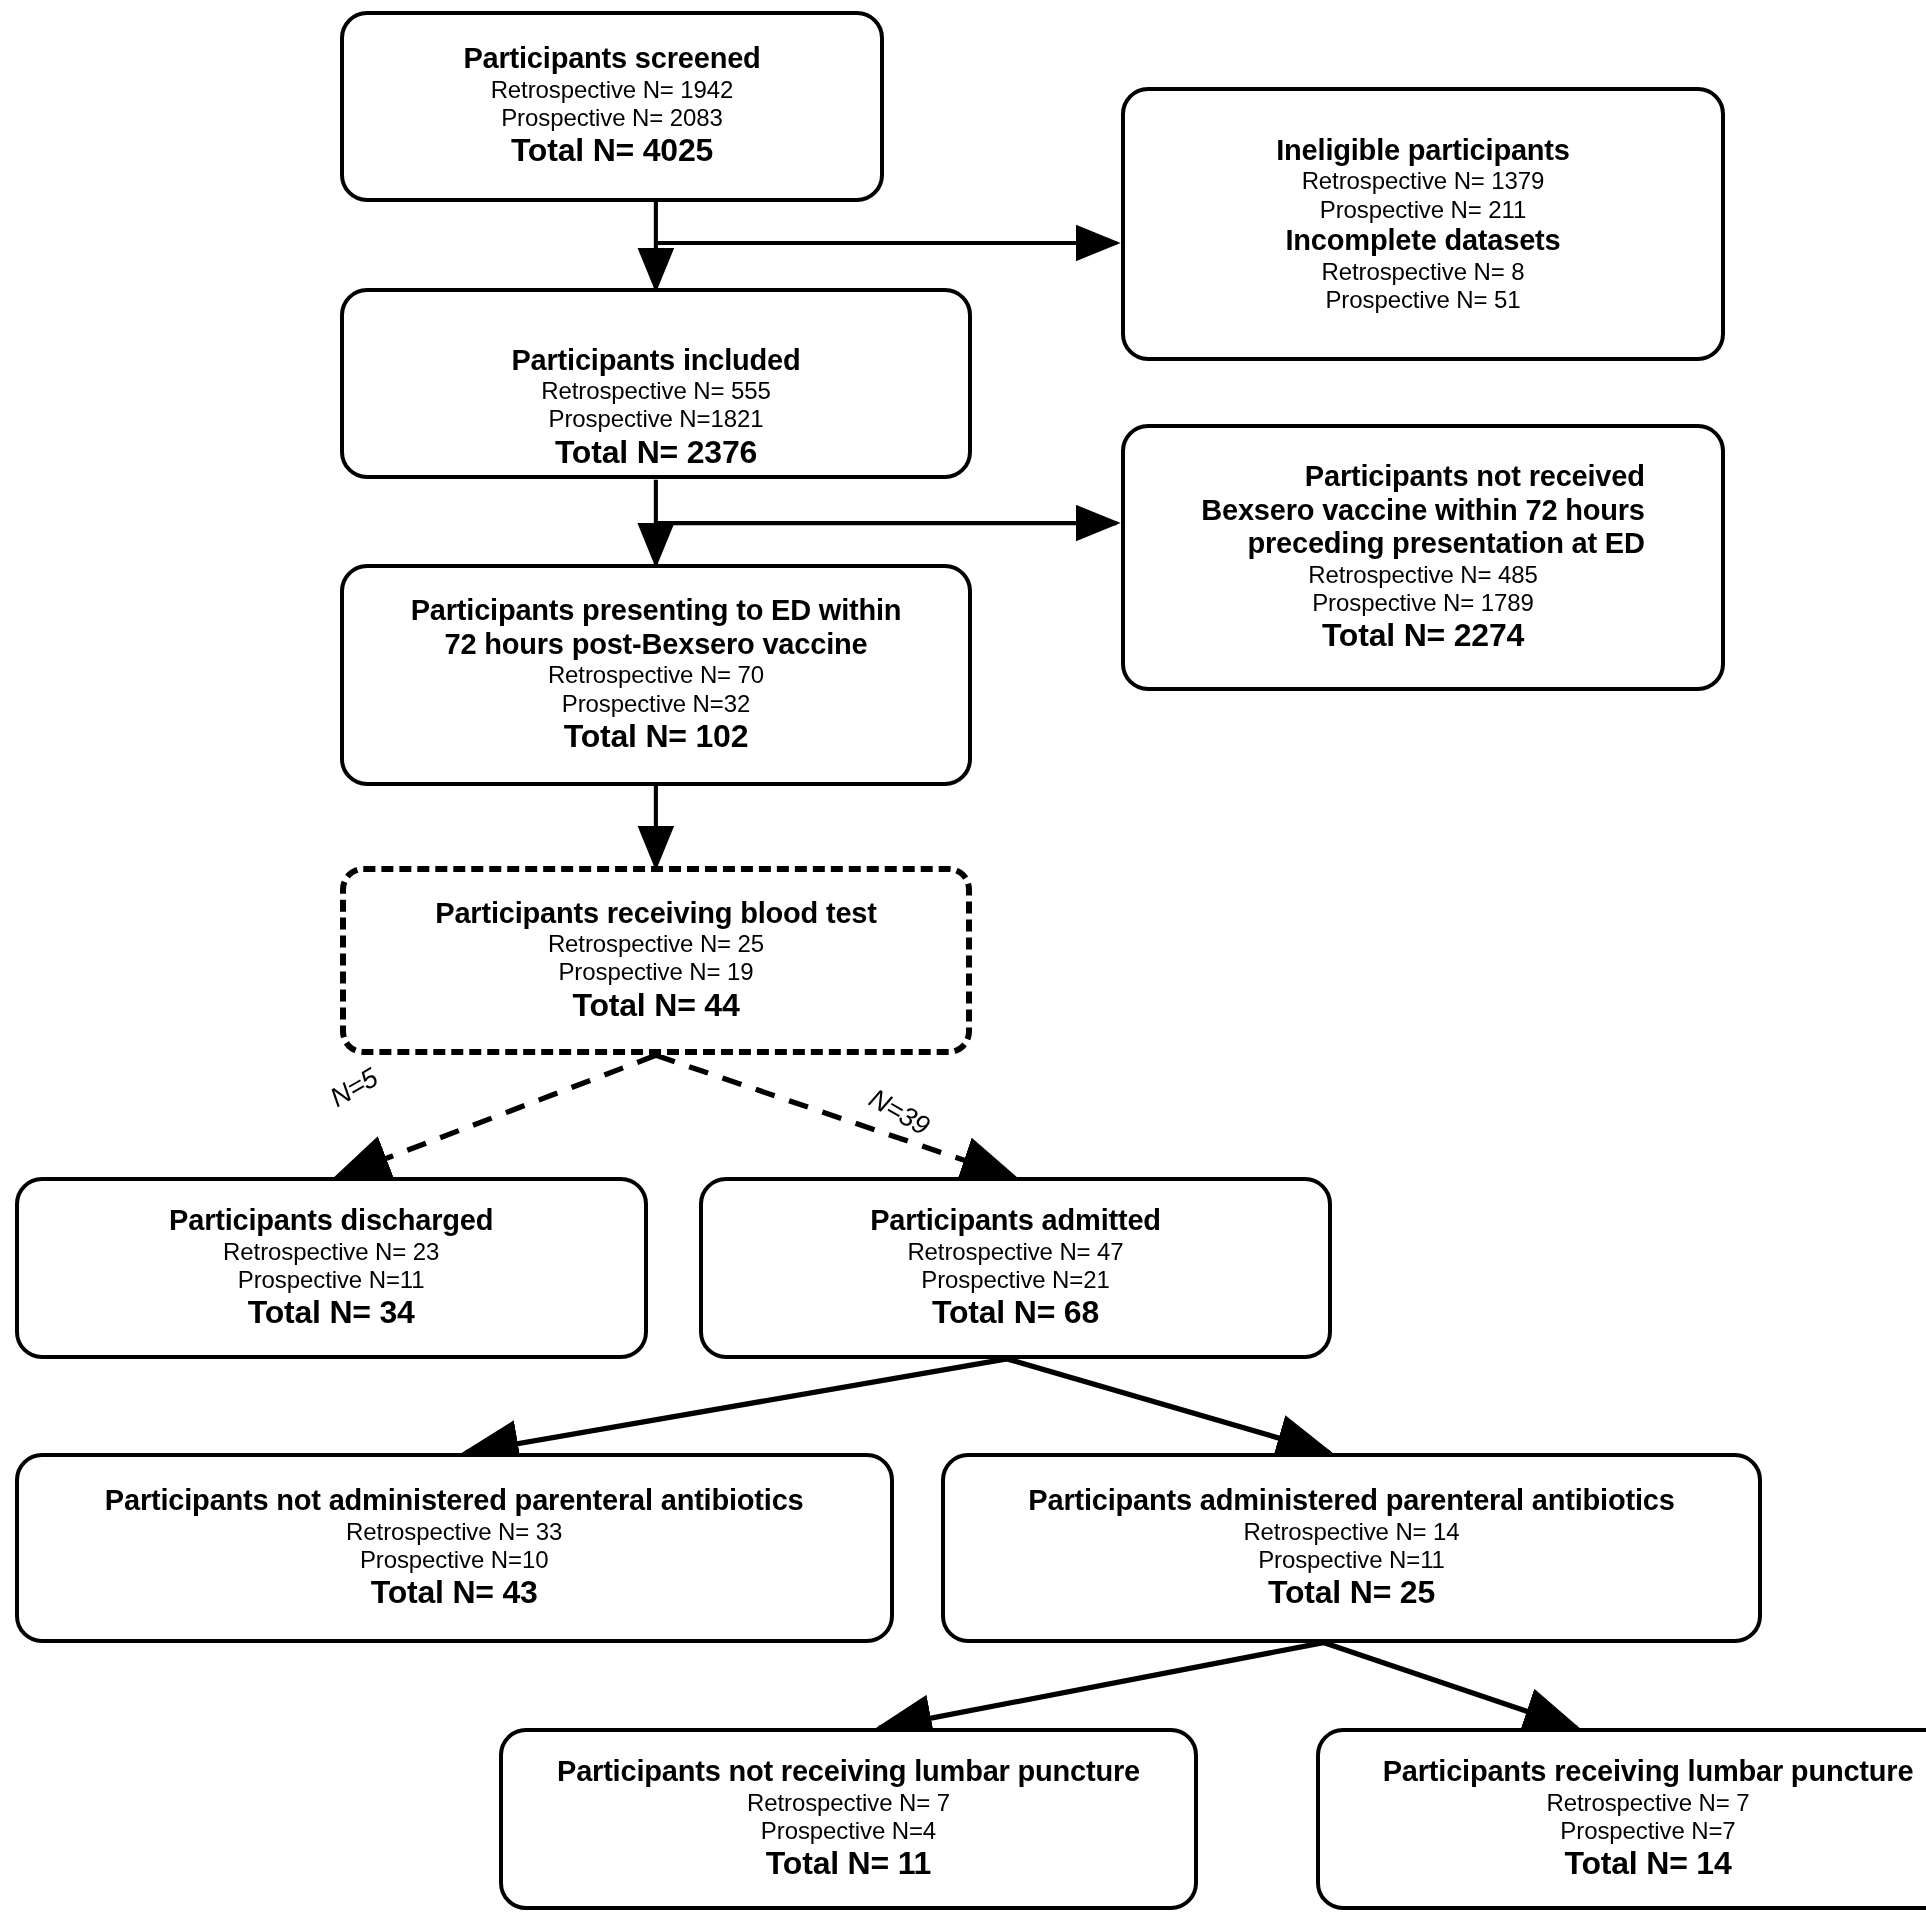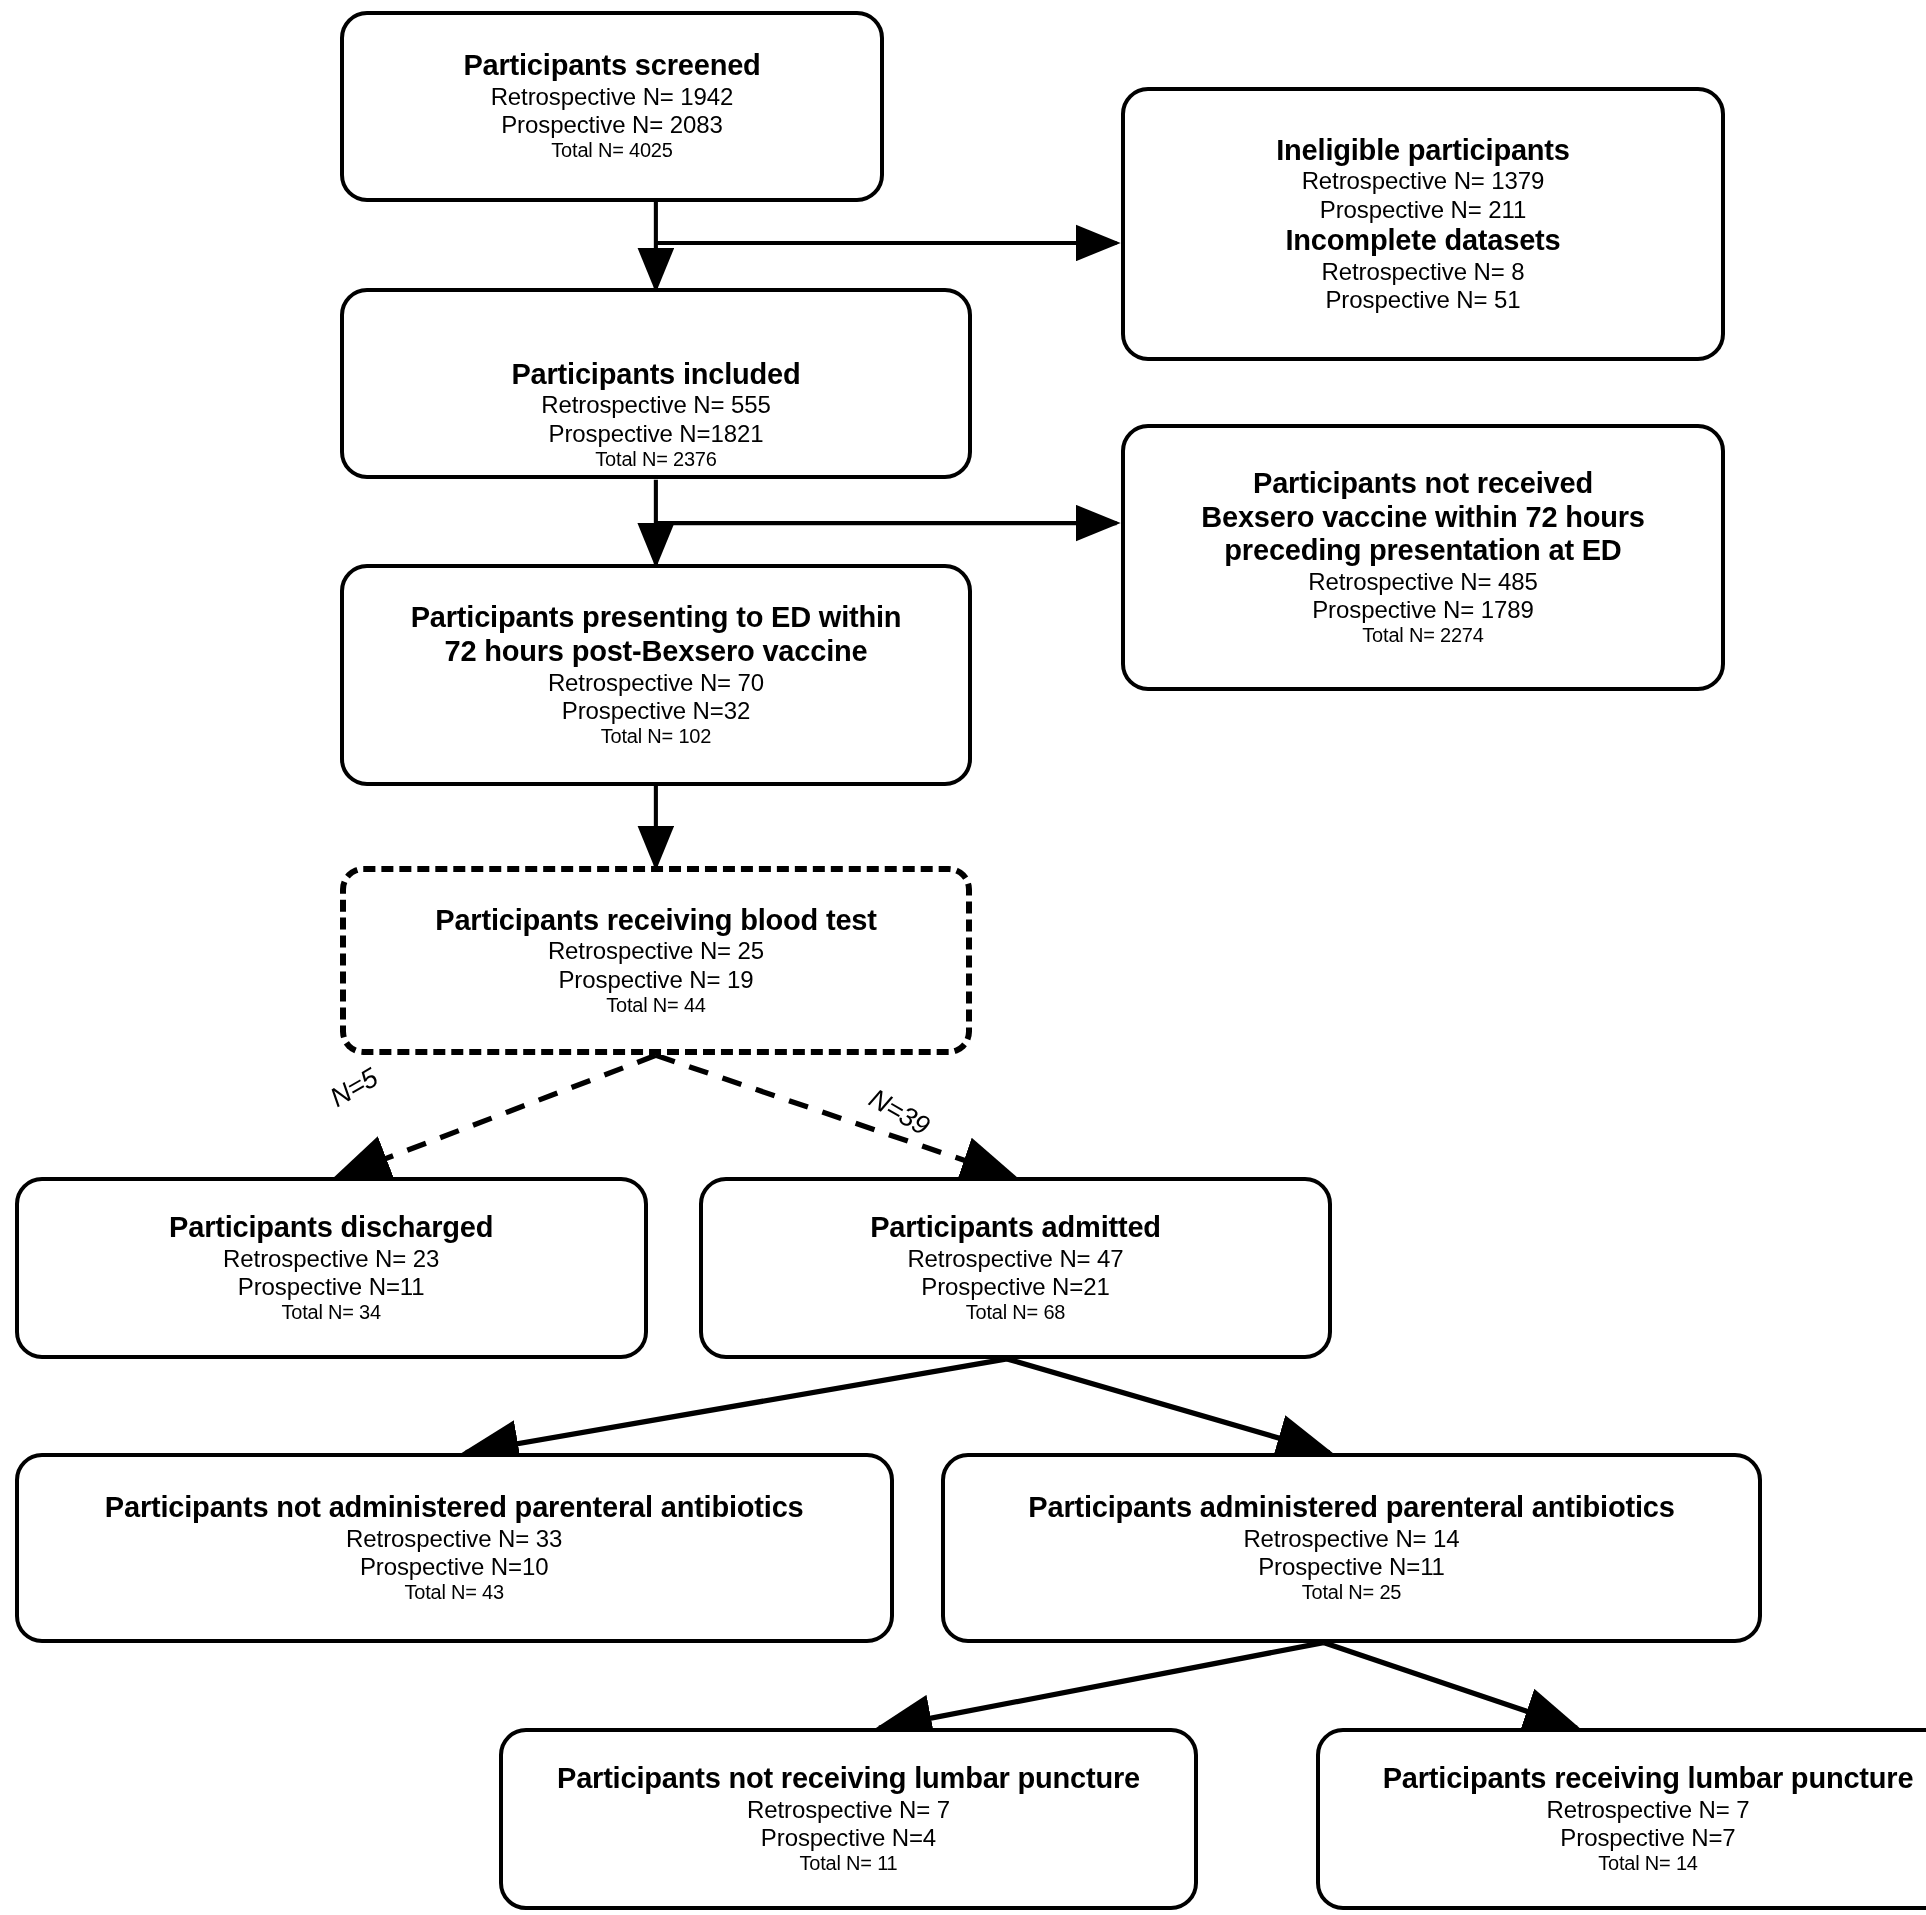--- a/index.html
+++ b/index.html
@@ -53,22 +53,22 @@
     letter-spacing: -0.2px;
     white-space: pre-line;
   }
   .node .row {
     font-weight: normal;
     font-size: 24px;
     line-height: 1.18;
     letter-spacing: -0.1px;
   }
   .node .tot {
-    font-weight: normal;
-    font-size: 20px;
+    font-weight: bold;
+    font-size: 32px;
     line-height: 1.18;
     letter-spacing: -0.2px;
   }
   .edge-label {
     position: absolute;
     font-style: italic;
     font-weight: normal;
     font-size: 27px;
     letter-spacing: -0.3px;
     z-index: 3;
@@ -128,21 +128,21 @@
     <div class="row">Prospective N= 51</div>
   </div>
 
   <div class="node" style="left:340px; top:288px; width:632px; height:191px;justify-content:flex-end;">
     <div class="hdr">Participants included</div>
     <div class="row">Retrospective N= 555</div>
     <div class="row">Prospective N=1821</div>
     <div class="tot">Total N= 2376</div>
   </div>
 
-  <div class="node" style="left:1121px; top:424px; width:604px; height:267px;">
+  <div class="node" style="left:1121px; top:424px; width:604px; height:267px;text-align:right;">
     <div class="hdr">Participants not received
 Bexsero vaccine within 72 hours
 preceding presentation at ED</div>
     <div class="row">Retrospective N= 485</div>
     <div class="row">Prospective N= 1789</div>
     <div class="tot">Total N= 2274</div>
   </div>
 
   <div class="node" style="left:340px; top:564px; width:632px; height:222px;">
     <div class="hdr">Participants presenting to ED within

